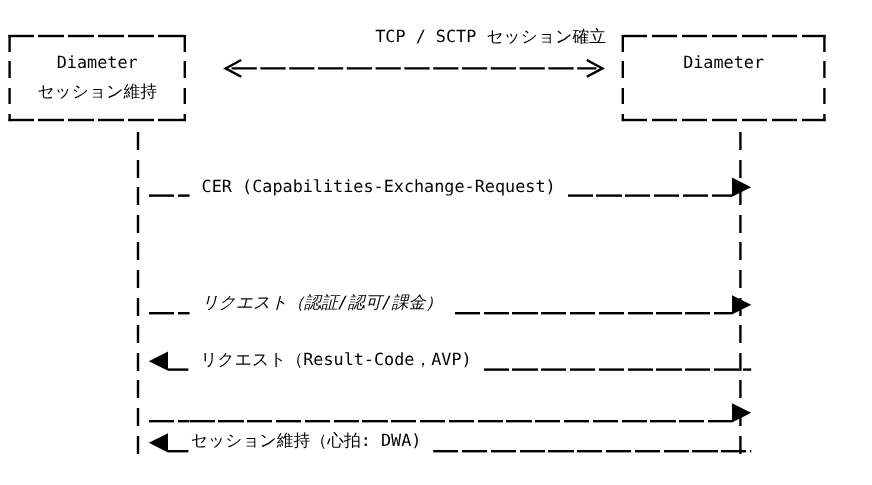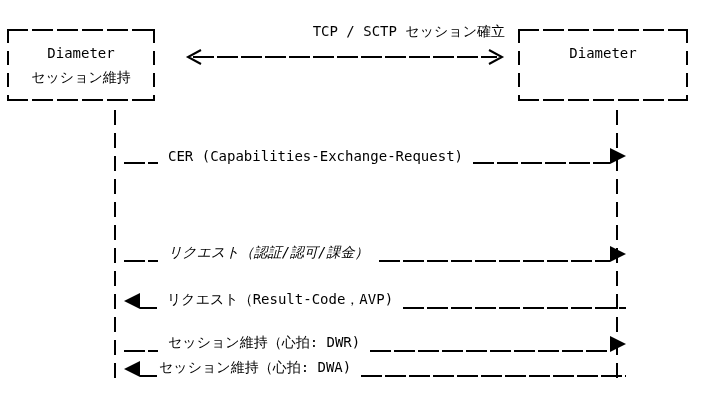--- a/index.html
+++ b/index.html
@@ -118,21 +118,20 @@
 
   <div class="msg m4">
     <div class="tri tri-left"></div>
     <div class="seg seg-leads"></div>
     <div class="msg-label">リクエスト（Result-Code，AVP)</div>
     <div class="seg seg-fill"></div>
   </div>
 
   <div class="msg m5">
     <div class="seg seg-lead"></div>
-    <div class="msg-label">セッション維持（心拍: DWR)</div>
     <div class="seg seg-fill"></div>
     <div class="tri tri-right"></div>
   </div>
 
   <div class="msg m6 tight">
     <div class="tri tri-left"></div>
     <div class="seg seg-leads"></div>
     <div class="msg-label">セッション維持（心拍: DWA)</div>
     <div class="seg seg-fill"></div>
   </div>

